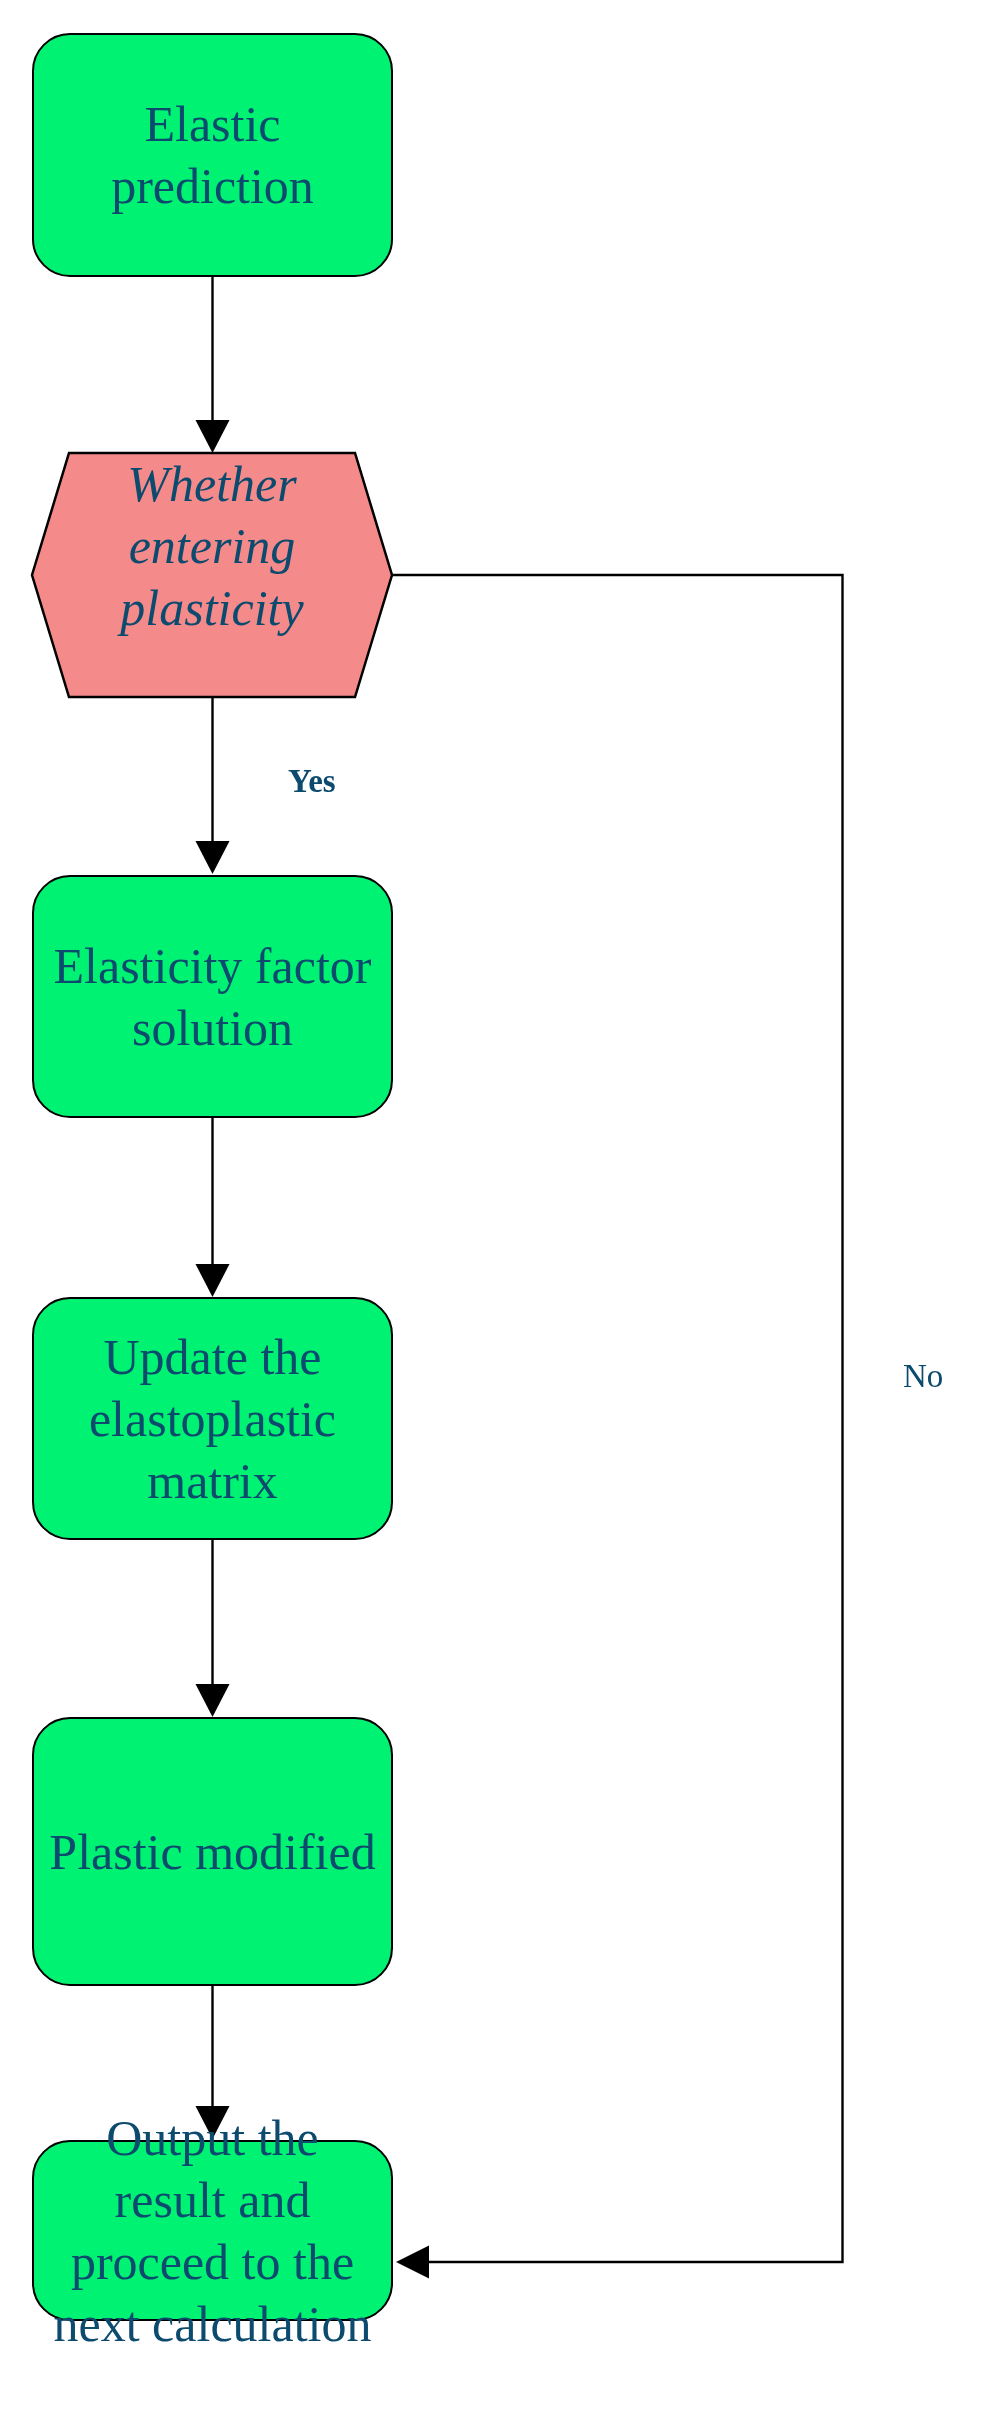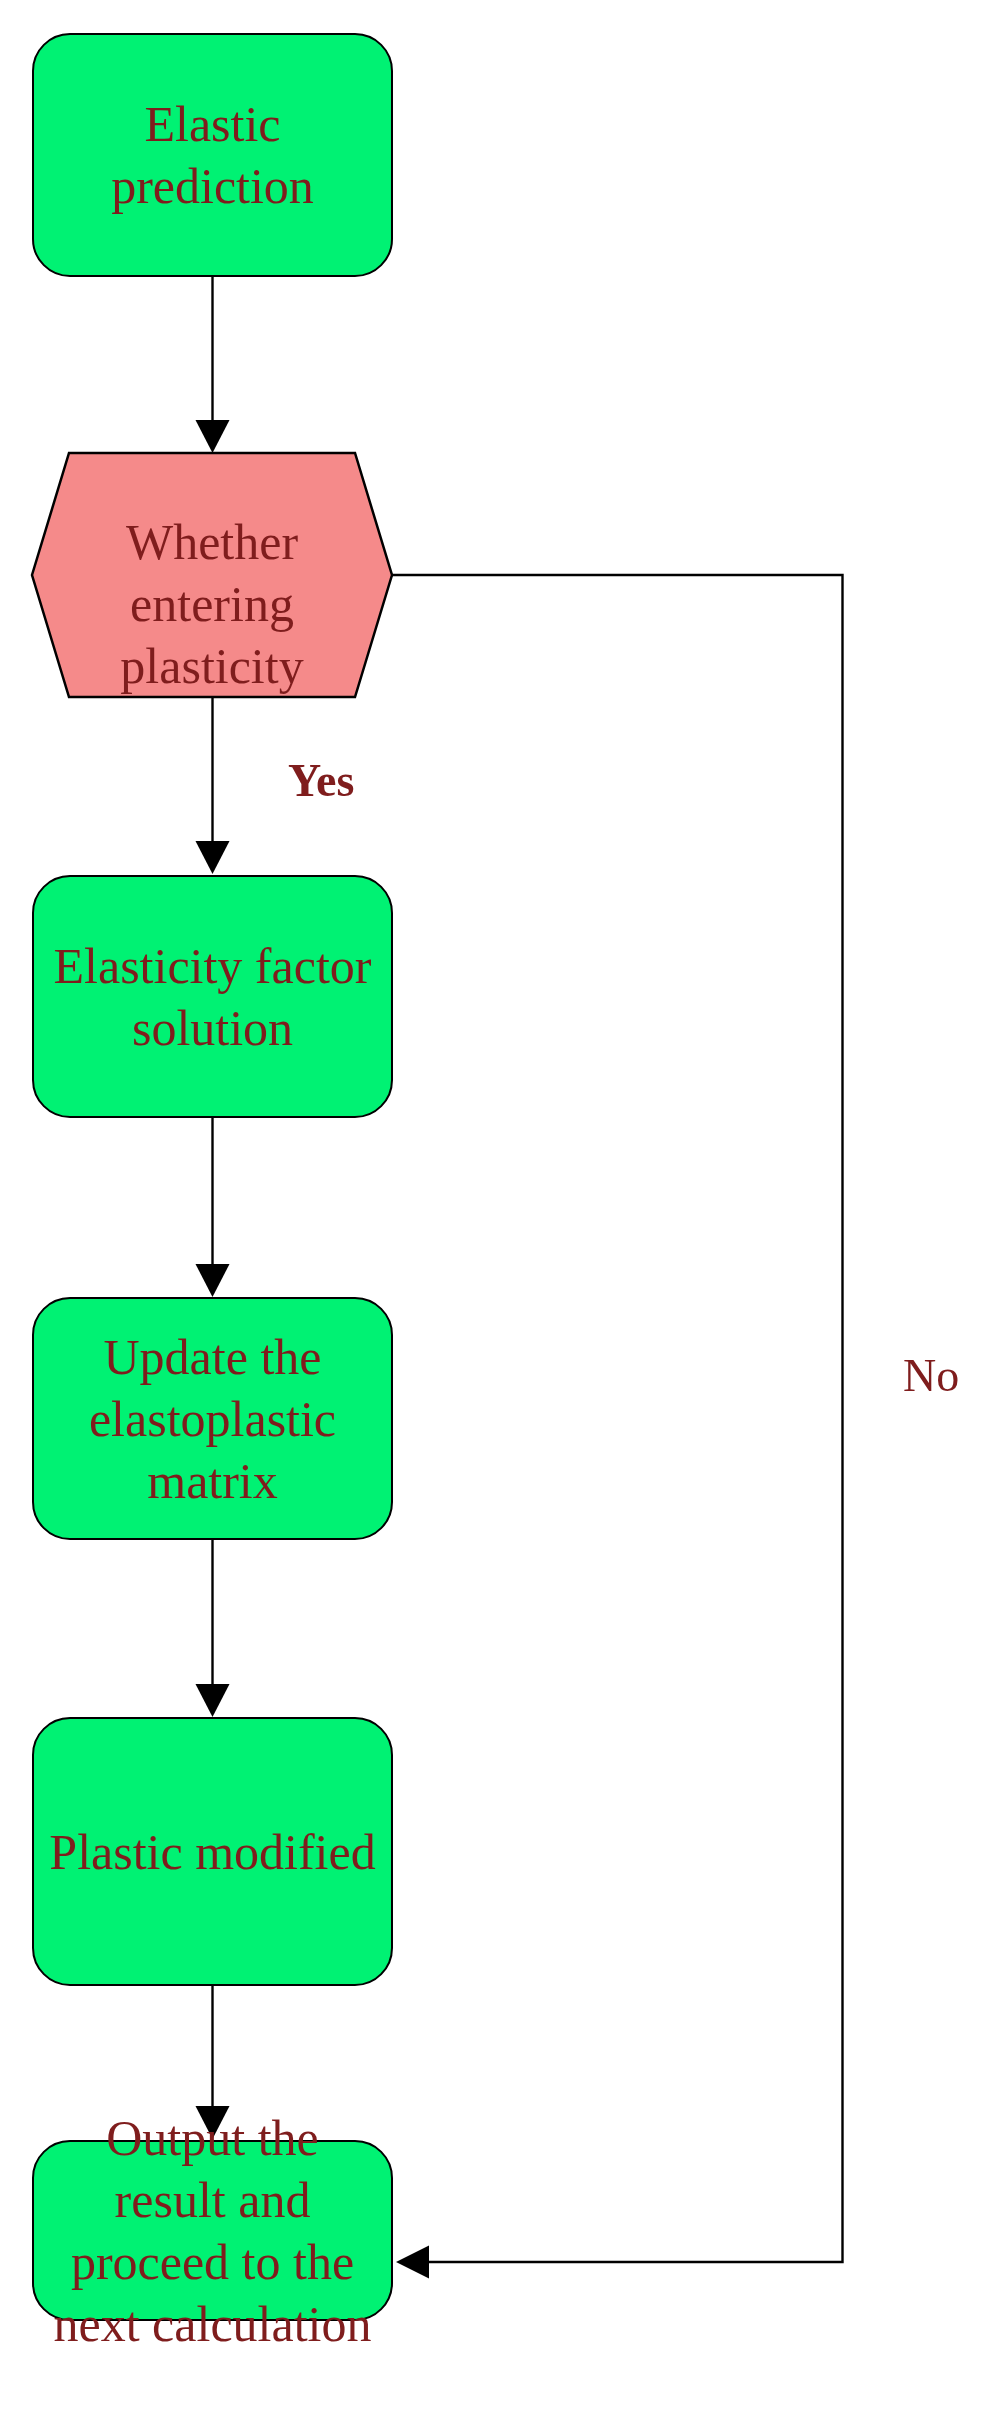--- a/index.html
+++ b/index.html
@@ -2,21 +2,21 @@
 <html><head>
 <meta charset="utf-8">
 <style>
   html, body { margin: 0; padding: 0; background: #ffffff; }
   .canvas {
     position: relative;
     width: 1004px;
     height: 2430px;
     background: #ffffff;
     font-family: "Liberation Serif", "DejaVu Serif", serif;
-    color: #7f1d1d;
+    color: #0c4a6e;
     overflow: hidden;
   }
   .connector-layer {
     position: absolute;
     left: 0; top: 0;
     width: 1004px; height: 2430px;
   }
   .connector-layer line, .connector-layer polyline {
     stroke: #000000;
     stroke-width: 2.4;
@@ -47,29 +47,30 @@
   .w1 { max-width: 310px; }
   .w2 { max-width: 334px; }
   .w3 { max-width: 300px; }
   .w4 { max-width: 345px; }
   .w5 { max-width: 326px; }
   .hex-label {
     position: absolute;
     left: 82px; top: 453px;
     width: 260px; height: 244px;
     display: flex;
-    align-items: flex-end;
+    align-items: flex-start;
     justify-content: center;
     text-align: center;
     font-size: 50px;
     line-height: 62px;
+    font-style: italic;
   }
   .edge-label {
     position: absolute;
-    font-size: 46px;
+    font-size: 33px;
     line-height: 50px;
     white-space: nowrap;
   }
   .edge-label.yes { left: 288px; top: 756px; font-weight: bold; }
   .edge-label.no  { left: 903px; top: 1331px; margin-top: 20px; }
 </style>
 </head>
 <body>
 
 <div class="canvas">

